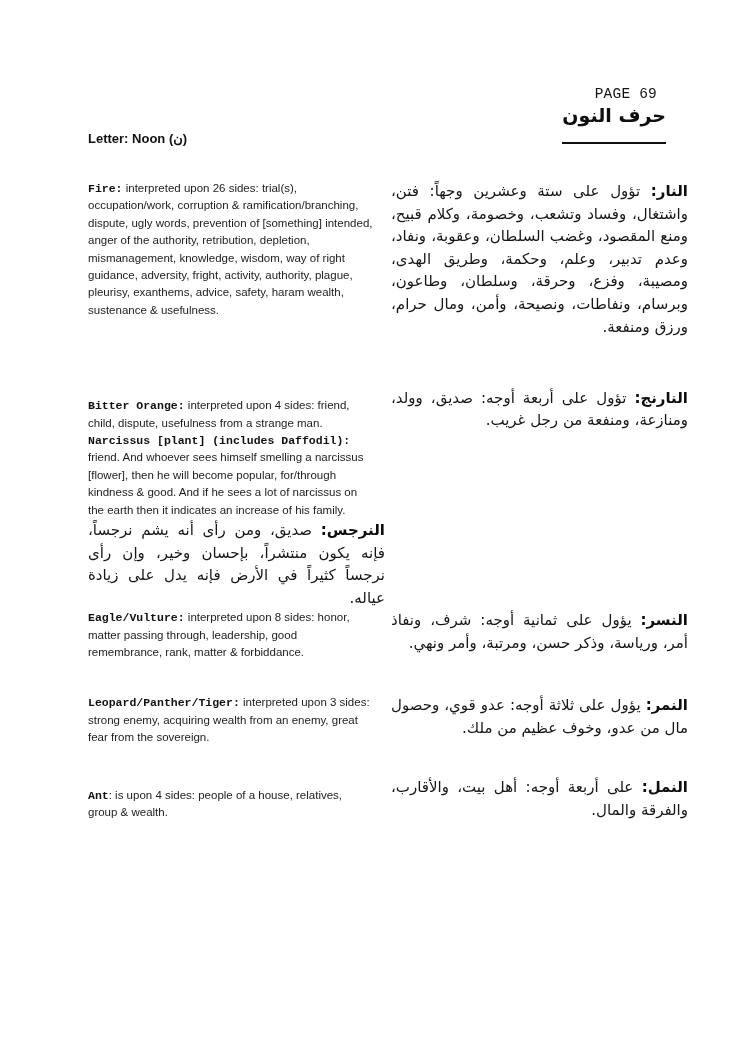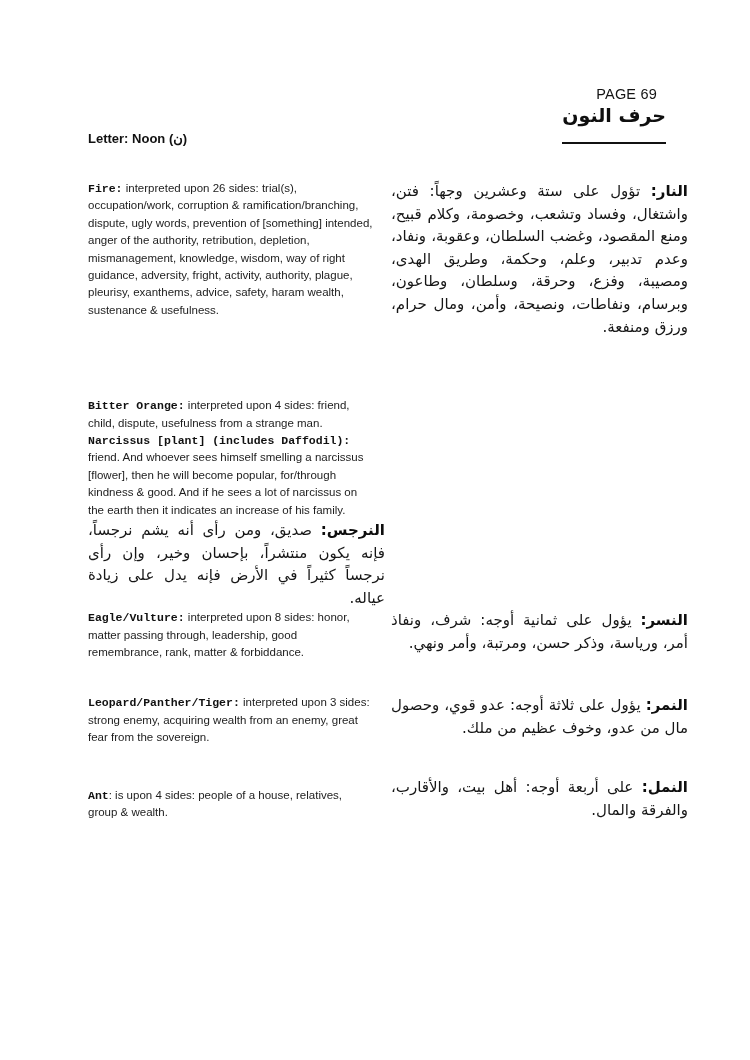--- a/index.html
+++ b/index.html
@@ -14,20 +14,21 @@
   
   .header-right{
     position:absolute;top:86px;right:84px;
     text-align:right;
   }
   .page-label{
     font-size:14.5px;
     letter-spacing:.2px;
     padding-right:9px;
     color:#141414;
+    font-family:Liberation Mono, monospace;
   }
   .arabic-title{
     display:inline-block;
     margin-top:2px;
     font-family:"DejaVu Sans",sans-serif;
     font-size:19px;
     font-weight:bold;
     direction:rtl;
     border-bottom:2px solid #111;
     padding-bottom:16px;
@@ -85,20 +86,21 @@
 
     <div class="row row-1">
       <div class="cell-en"><b>Fire:</b><span> interpreted upon 26 sides: trial(s), occupation/work, corruption &amp; ramification/branching, dispute, ugly words, prevention of [something] intended, anger of the authority, retribution, depletion, mismanagement, knowledge, wisdom, way of right guidance, adversity, fright, activity, authority, plague, pleurisy, exanthems, advice, safety, haram wealth, sustenance &amp; usefulness.</span></div>
       <div class="spacer"></div>
       <div class="cell-ar" lang="ar" dir="rtl"><b>النار:</b><span> تؤول على ستة وعشرين وجهاً: فتن، واشتغال، وفساد وتشعب، وخصومة، وكلام قبيح، ومنع المقصود، وغضب السلطان، وعقوبة، ونفاد، وعدم تدبير، وعلم، وحكمة، وطريق الهدى، ومصيبة، وفزع، وحرقة، وسلطان، وطاعون، وبرسام، ونفاطات، ونصيحة، وأمن، ومال حرام، ورزق ومنفعة.</span></div>
     </div>
 
     <div class="row row-2">
       <div class="cell-en"><b>Bitter Orange:</b><span> interpreted upon 4 sides: friend, child, dispute, usefulness from a strange man.</span></div>
       <div class="spacer"></div>
+      <div class="cell-ar" lang="ar" dir="rtl"><b>النارنج:</b><span> تؤول على أربعة أوجه: صديق، وولد، ومنازعة، ومنفعة من رجل غريب.</span></div>
     </div>
 
     <div class="row row-3">
       <div class="cell-en"><b>Narcissus [plant] (includes Daffodil):</b><span> friend. And whoever sees himself smelling a narcissus [flower], then he will become popular, for/through kindness &amp; good. And if he sees a lot of narcissus on the earth then it indicates an increase of his family.</span></div>
       <div class="spacer"></div>
       <div class="cell-ar" lang="ar" dir="rtl"><b>النرجس:</b><span> صديق، ومن رأى أنه يشم نرجساً، فإنه يكون منتشراً، بإحسان وخير، وإن رأى نرجساً كثيراً في الأرض فإنه يدل على زيادة عياله.</span></div>
     </div>
 
     <div class="row row-4">
       <div class="cell-en"><b>Eagle/Vulture:</b><span> interpreted upon 8 sides: honor, matter passing through, leadership, good remembrance, rank, matter &amp; forbiddance.</span></div>

